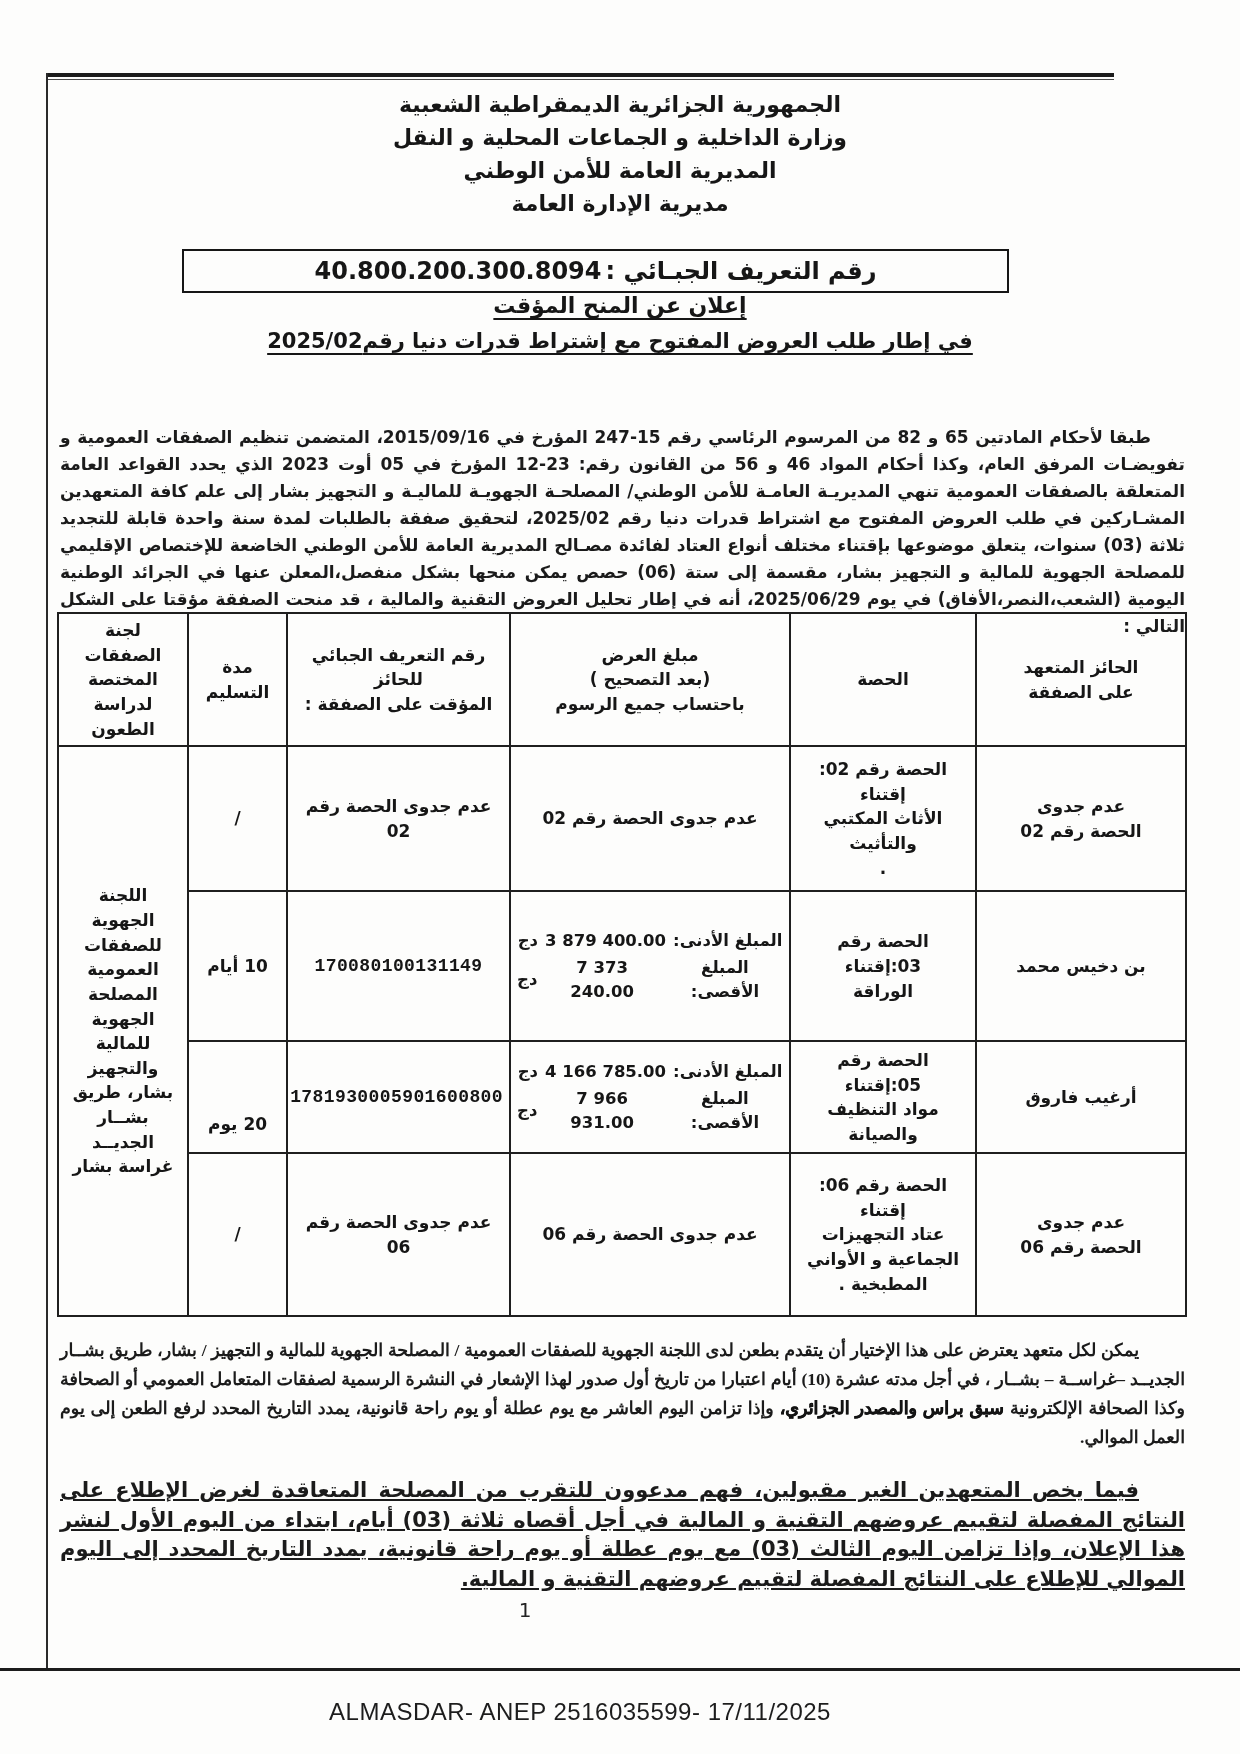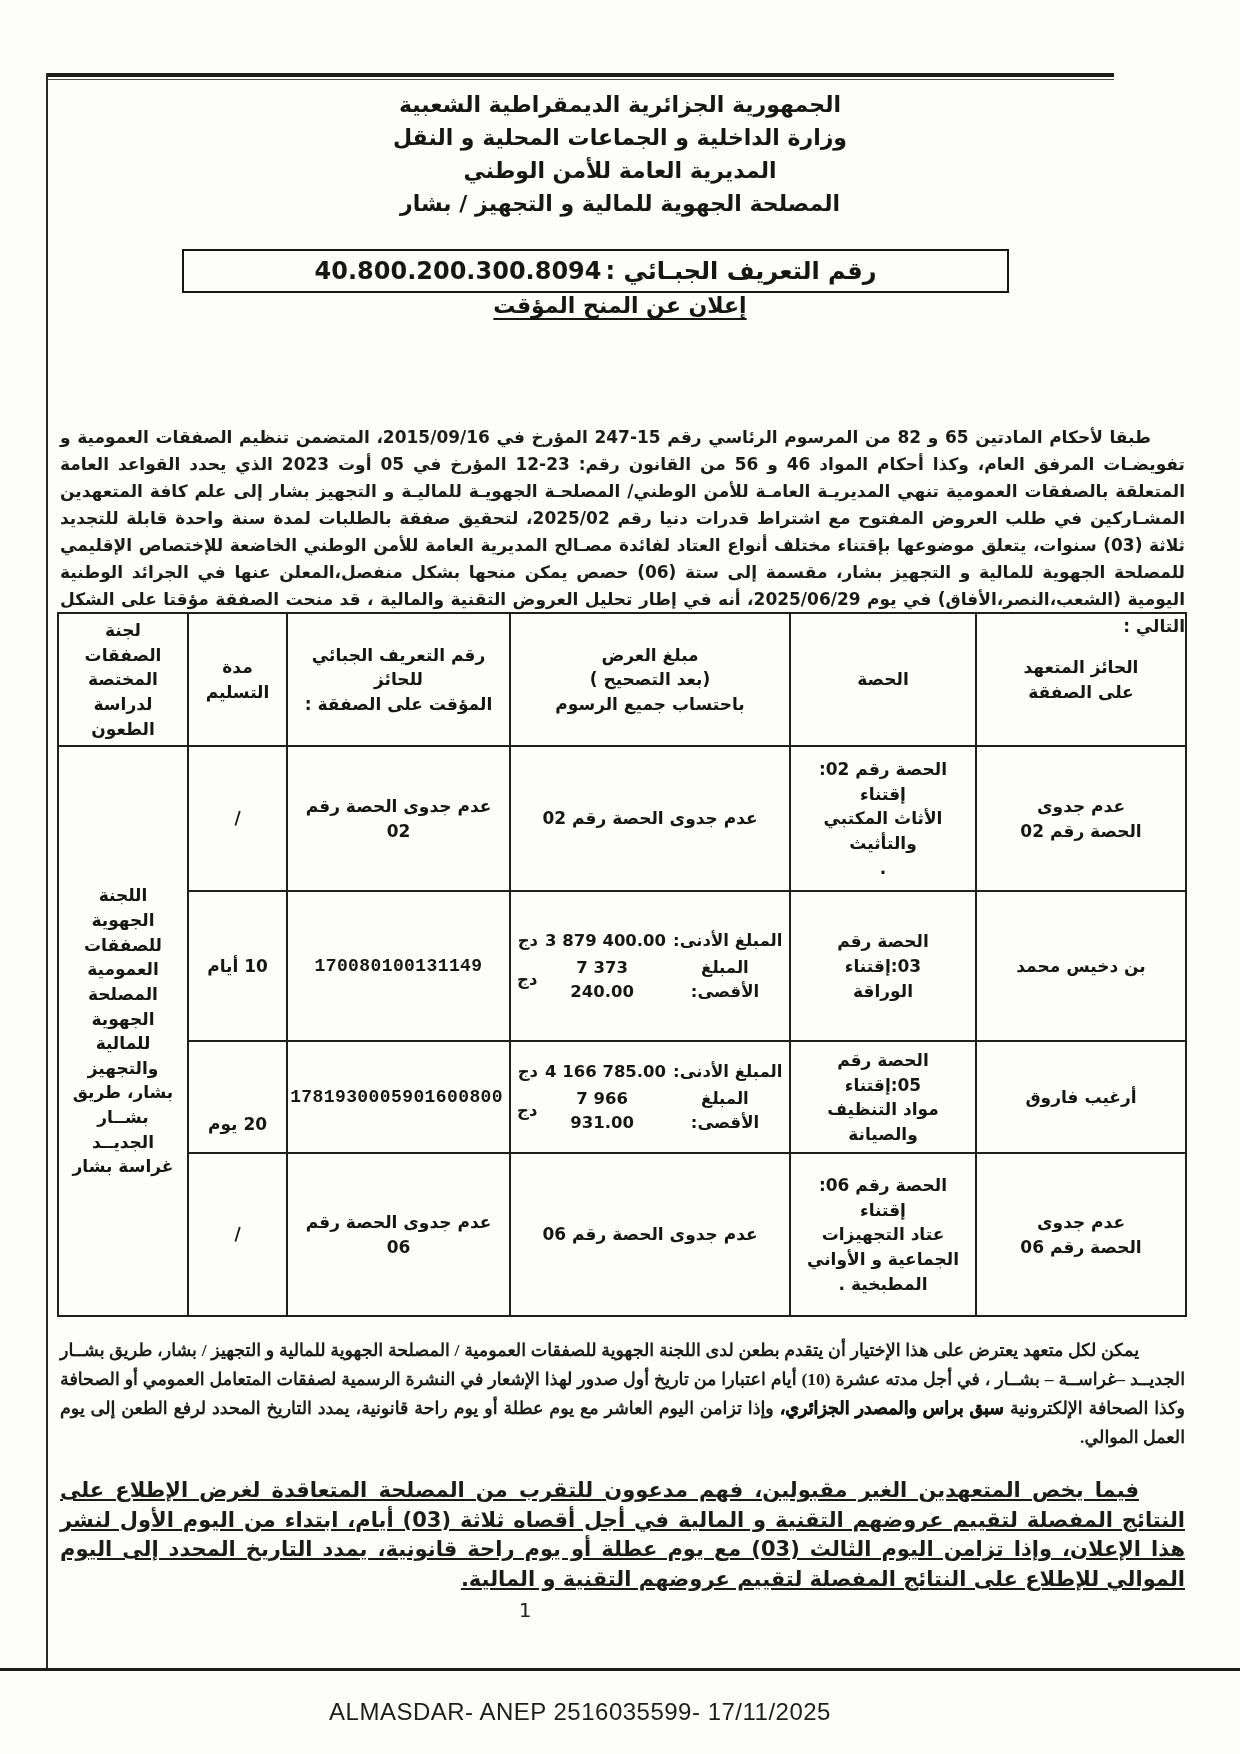--- a/index.html
+++ b/index.html
@@ -53,29 +53,30 @@
 
   <div class="frame-top"></div>
   <div class="frame-top2"></div>
   <div class="frame-left"></div>
   <div class="frame-bottom"></div>
 
   <div class="hdr">
     <div>الجمهورية الجزائرية الديمقراطية الشعبية</div>
     <div>وزارة الداخلية و الجماعات المحلية و النقل</div>
     <div>المديرية العامة للأمن الوطني</div>
-    <div>المصلحة الجهوية للمالية و التجهيز / بشار</div>
+    <div>مديرية الإدارة العامة</div>
   </div>
 
   <div class="taxbox">
     <span>رقم التعريف الجبـائي :</span>
       <span class="amt-val">40.800.200.300.8094</span>
   </div>
 
   <div class="title1"><span class="u">إعلان عن المنح المؤقت</span></div>
+  <div class="title2"><span class="u">في إطار طلب العروض المفتوح مع إشتراط قدرات دنيا رقم2025/02</span></div>
 
   <p class="para intro">طبقا لأحكام المادتين 65 و 82 من المرسوم الرئاسي رقم 15-247 المؤرخ في 2015/09/16، المتضمن تنظيم الصفقات العمومية و تفويضـات المرفق العام، وكذا أحكام المواد 46 و 56 من القانون رقم: 23-12 المؤرخ في 05 أوت 2023 الذي يحدد القواعد العامة المتعلقة بالصفقات العمومية تنهي المديريـة العامـة للأمن الوطني/ المصلحـة الجهويـة للماليـة و التجهيز بشار إلى علم كافة المتعهدين المشـاركين في طلب العروض المفتوح مع اشتراط قدرات دنيا رقم 2025/02، لتحقيق صفقة بالطلبات لمدة سنة واحدة قابلة للتجديد ثلاثة (03) سنوات، يتعلق موضوعها بإقتناء مختلف أنواع العتاد لفائدة مصـالح المديرية العامة للأمن الوطني الخاضعة للإختصاص الإقليمي للمصلحة الجهوية للمالية و التجهيز بشار، مقسمة إلى ستة (06) حصص يمكن منحها بشكل منفصل،المعلن عنها في الجرائد الوطنية اليومية (الشعب،النصر،الأفاق) في يوم 2025/06/29، أنه في إطار تحليل العروض التقنية والمالية ، قد منحت الصفقة مؤقتا على الشكل التالي :</p>
 
   <table class="award">
     <colgroup>
       <col style="width:210px">
         <col style="width:186px">
         <col style="width:280px">
       <col style="width:223px">
         <col style="width:99px">

